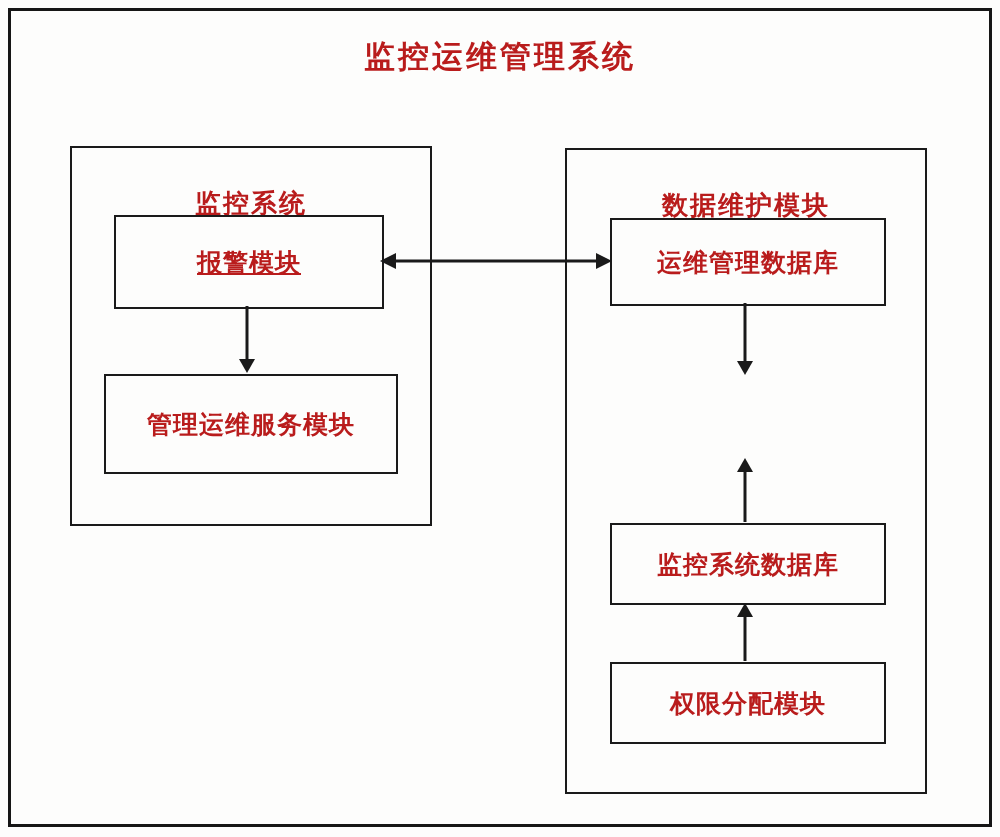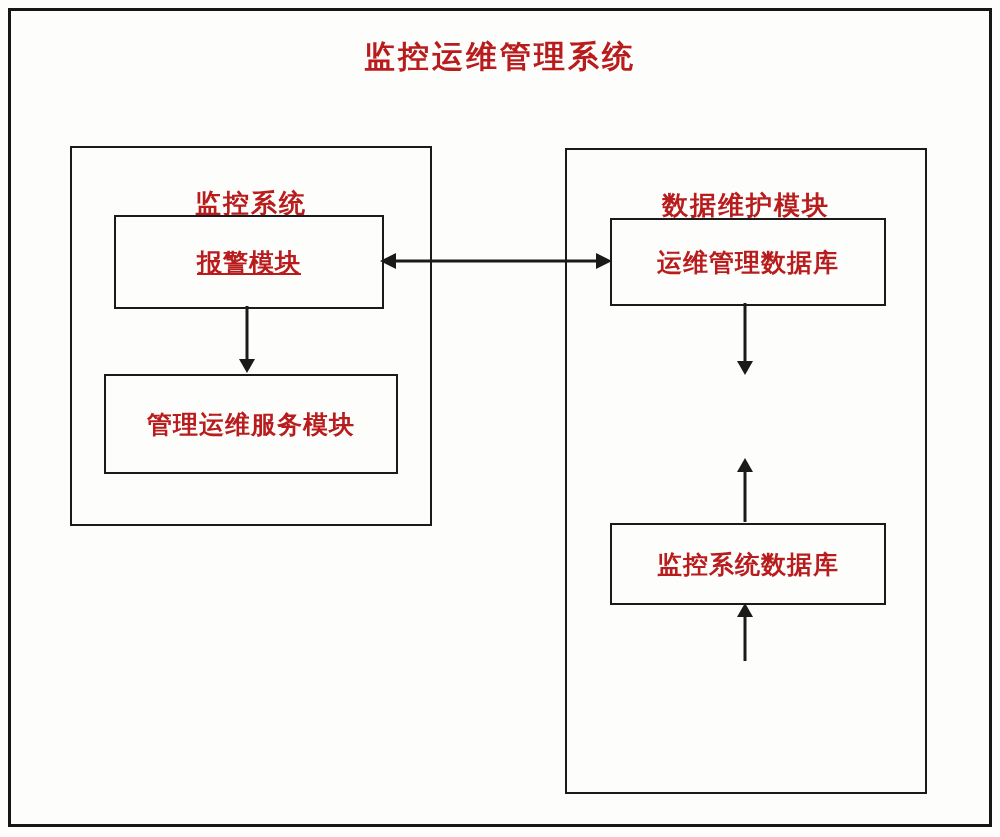--- a/index.html
+++ b/index.html
@@ -97,20 +97,21 @@
 
   <div class="node node-alarm">报警模块</div>
 
   <div class="node node-mon-db">管理运维服务模块</div>
 
   <div class="node node-service">运维管理数据库</div>
 
 
   <div class="node node-maintenance">监控系统数据库</div>
 
+  <div class="node node-permission">权限分配模块</div>
 
   <svg class="arrows-layer" viewBox="0 0 1000 837" xmlns="http://www.w3.org/2000/svg">
 
     <g>
       <line x1="392" y1="261" x2="600" y2="261" stroke-width="3" stroke="#1a1a1a"></line>
       <polygon points="380,261 396,253 396,269" fill="#1a1a1a"></polygon>
       <polygon points="612,261 596,253 596,269" fill="#1a1a1a"></polygon>
     </g>
 
     <g>

